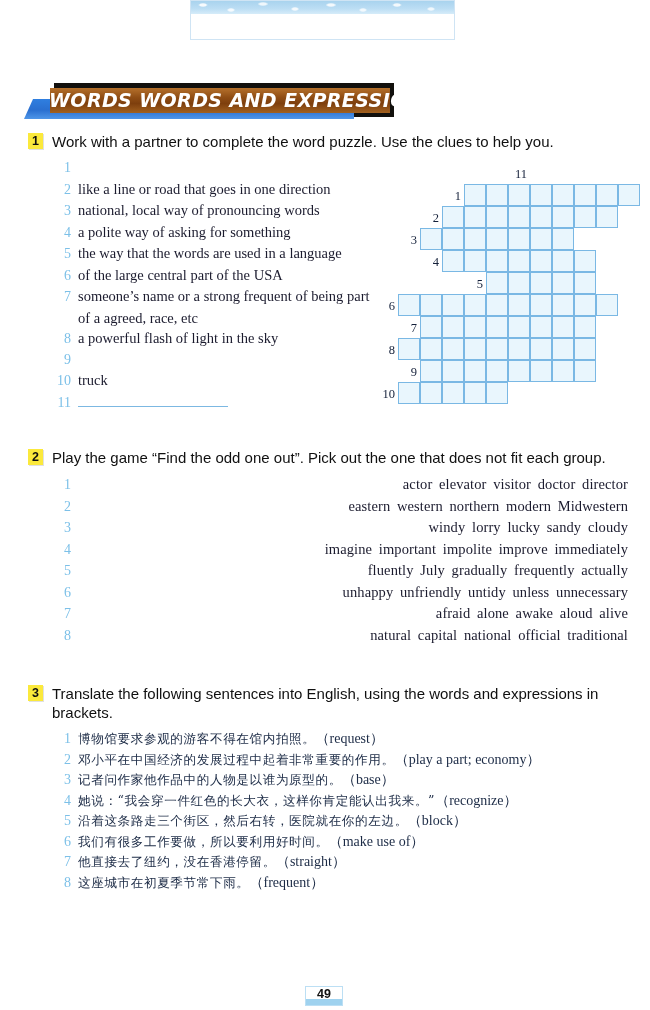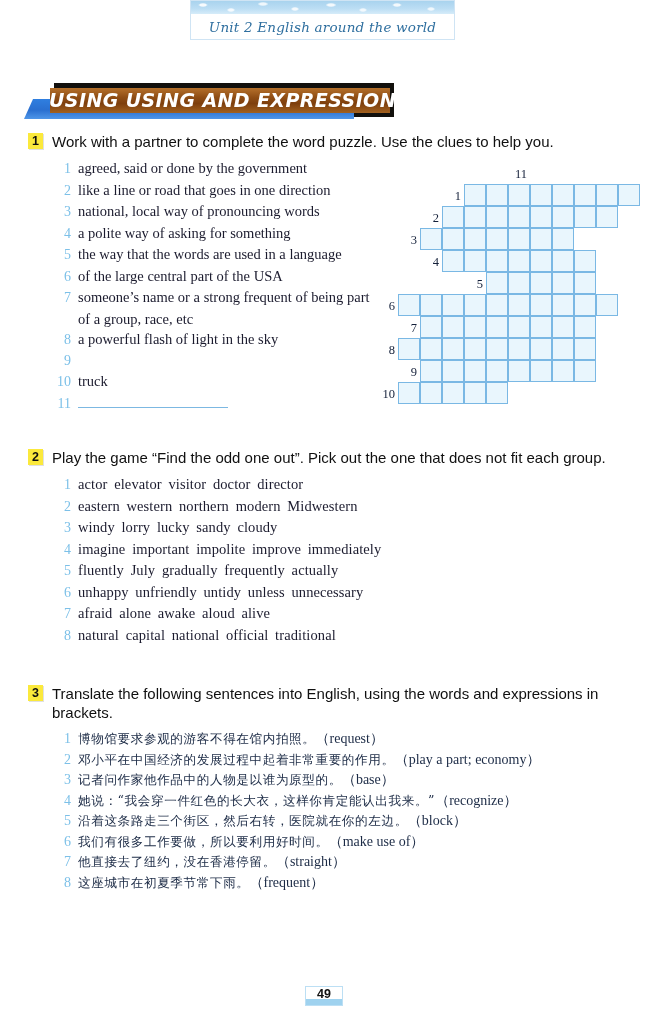--- a/index.html
+++ b/index.html
@@ -164,20 +164,21 @@
   }
   .blank-rule {
     display: inline-block;
     width: 150px;
     border-bottom: 1.1px solid #7cb8e2;
     height: 11px;
   }
   .words {
     letter-spacing: .1px;
     word-spacing: 3px;
+    text-align: right;
   }
   .cn {
     font-family: "DejaVu Serif", serif;
     font-size: 12.6px;
     color: #1b2a45;
     letter-spacing: .6px;
   }
   .cn .en {
     font-family: "Liberation Serif", serif;
     font-size: 14px;
@@ -240,39 +241,37 @@
     font-size: 12.5px;
     font-weight: bold;
     color: #111111;
   }
 </style>
 </head>
 <body>
 
 <div id="unit-banner">
   <div id="unit-banner-texture"></div>
-  <div id="unit-banner-title">Unit 2 English around the world</div>
 </div>
 
 <div id="section-header">
   <div id="section-header-shadow"></div>
   <div id="section-header-blue"></div>
   <div id="section-header-box"></div>
-  <div id="section-header-text">USING USING AND EXPRESSIONS</div>
+  <div id="section-header-text">WORDS WORDS AND EXPRESSIONS</div>
 </div>
 
 <div class="exercise" id="exercise-1" style="top:132px;">
   <div class="ex-head">
     <div class="ex-num">1</div>
     <div class="ex-instr" style="max-width:560px;">Work with a partner to complete the word puzzle. Use the clues to help you.</div>
   </div>
   <div class="sublist" id="ex1-clues" style="width:330px;">
       <div class="sub-row">
         <div class="sub-n">1</div>
-        <div class="sub-t">agreed, said or done by the government</div>
       </div>
       <div class="sub-row">
         <div class="sub-n">2</div>
         <div class="sub-t">like a line or road that goes in one direction</div>
       </div>
       <div class="sub-row">
         <div class="sub-n">3</div>
         <div class="sub-t">national, local way of pronouncing words</div>
       </div>
       <div class="sub-row">
@@ -286,21 +285,21 @@
       <div class="sub-row">
         <div class="sub-n">6</div>
         <div class="sub-t">of the large central part of the USA</div>
       </div>
       <div class="sub-row">
         <div class="sub-n">7</div>
         <div class="sub-t">someone’s name or a strong frequent of being part</div>
       </div>
       <div class="sub-row">
         <div class="sub-n"></div>
-        <div class="sub-t">of a group, race, etc</div>
+        <div class="sub-t">of a agreed, race, etc</div>
       </div>
       <div class="sub-row">
         <div class="sub-n">8</div>
         <div class="sub-t">a powerful flash of light in the sky</div>
       </div>
       <div class="sub-row">
         <div class="sub-n">9</div>
       </div>
       <div class="sub-row">
         <div class="sub-n">10</div>

